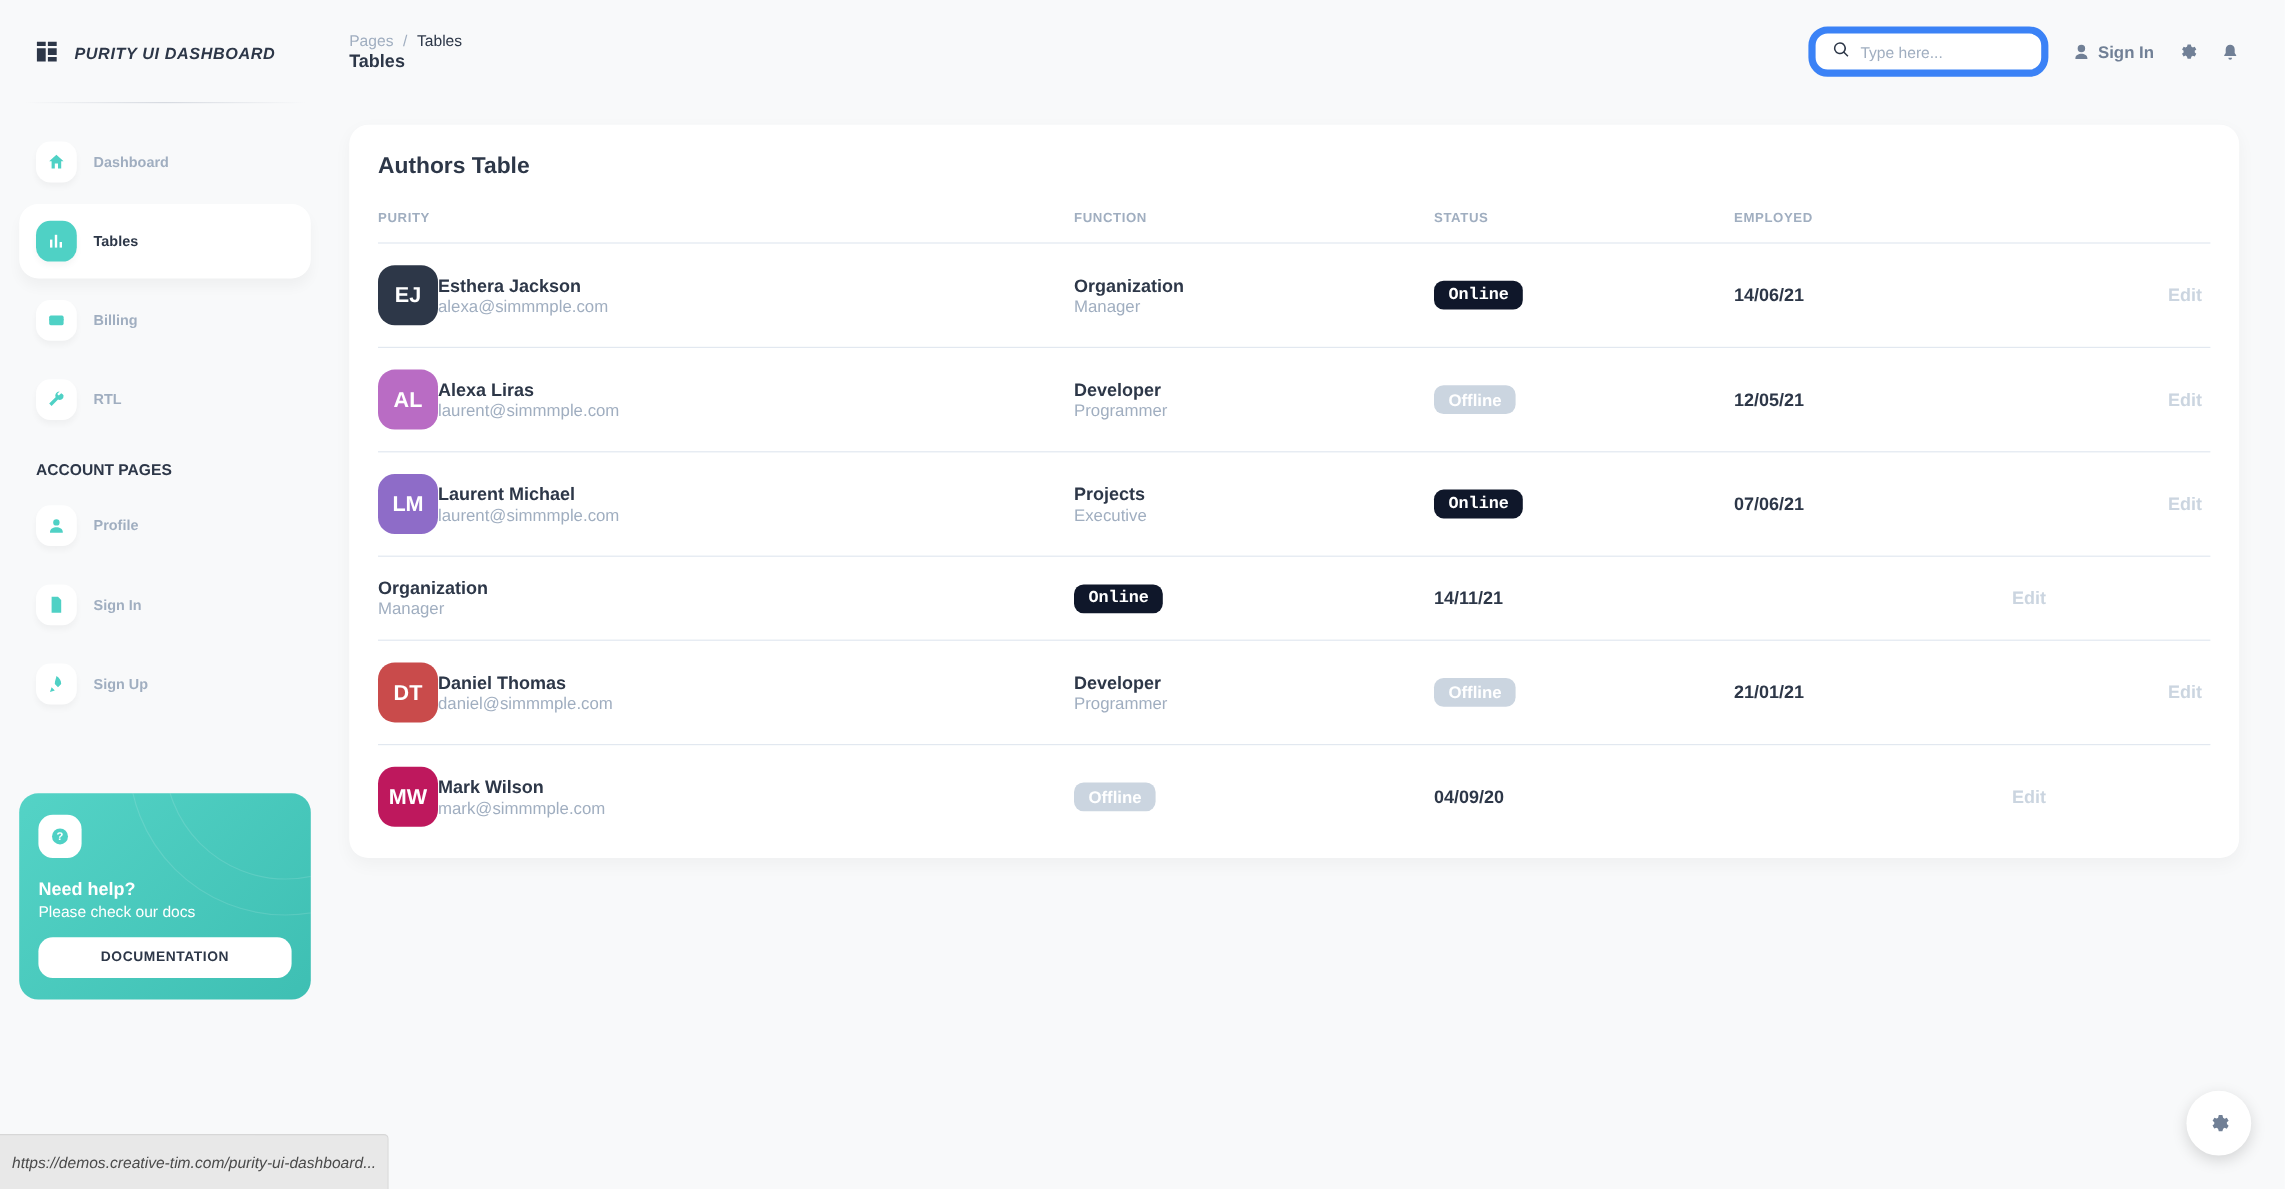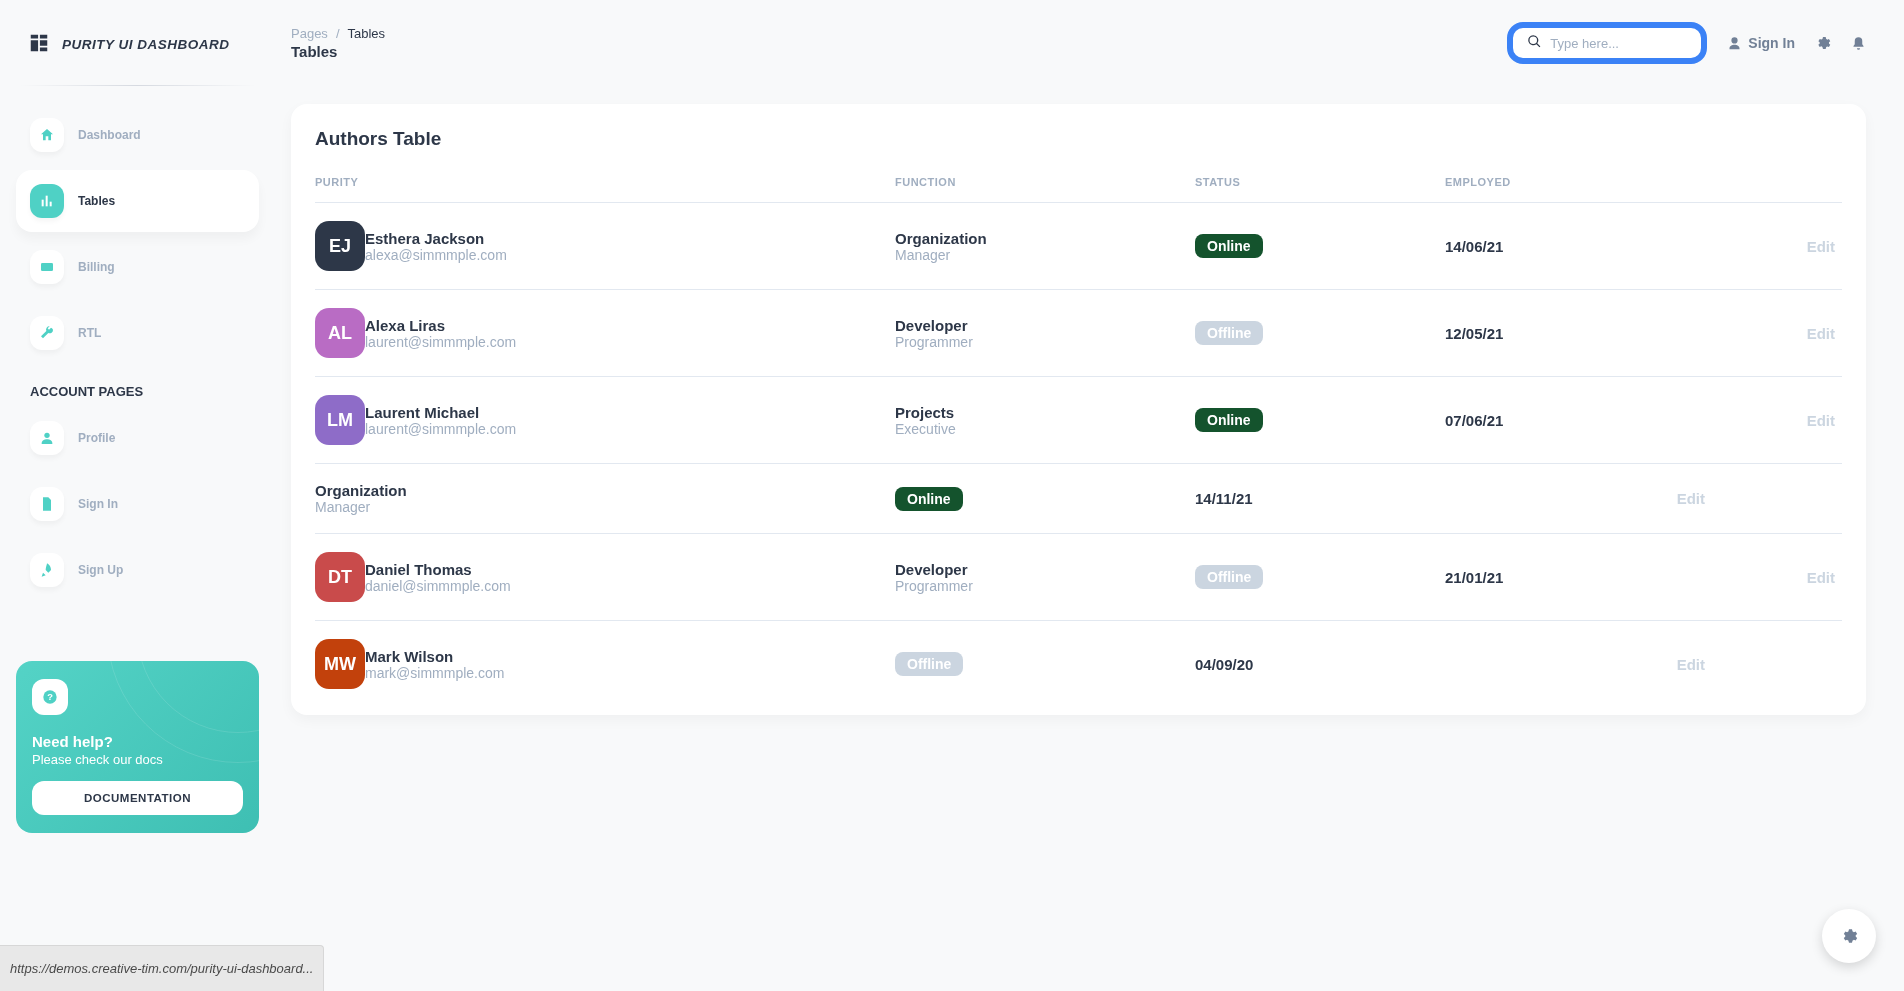--- a/index.html
+++ b/index.html
@@ -130,21 +130,21 @@
     display:flex; align-items:center; justify-content:center;
     color:#fff; font-weight:700; font-size:18px;
   }
   .name-blk .nm { font-size:15px; font-weight:700; color:#2D3748; }
   .name-blk .em, .func-blk .sub { font-size:14px; color:#A0AEC0; }
   .func-blk .fn { font-size:15px; font-weight:700; color:#2D3748; }
   .badge {
     display:inline-block; padding:4px 12px; border-radius:8px;
     font-size:14px; font-weight:700; color:#fff;
   }
-  .badge.Online { background:#14532d; }
+  .badge.Online { background:#0f172a;font-family:Liberation Mono, monospace; }
   .badge.Offline { background:#CBD5E0; }
   .date { font-size:15px; font-weight:700; color:#2D3748; }
   .edit { font-size:15px; font-weight:700; color:#CBD5E0; cursor:pointer; text-align:right;}
   
   .fab {
     position:absolute; right:28px; bottom:28px; width:54px; height:54px;
     background:#fff; border-radius:50%; box-shadow:0 4px 12px rgba(0,0,0,.15);
     display:flex; align-items:center; justify-content:center; cursor:pointer;
   }
   
@@ -362,21 +362,21 @@
     <div class="func-blk">
       <div class="fn">Developer</div>
       <div class="sub">Programmer</div>
     </div>
     <div><span class="badge Offline">Offline</span></div>
     <div class="date">21/01/21</div>
     <div class="edit">Edit</div>
   </div>
           <div class="trow">
     <div class="author-cell">
-      <div class="avatar" style="background:#c2410c">MW</div>
+      <div class="avatar" style="background:#be185d">MW</div>
       <div class="name-blk">
         <div class="nm">Mark Wilson</div>
         <div class="em">mark@simmmple.com</div>
       </div>
     </div>
     <div><span class="badge Offline">Offline</span></div>
     <div class="date">04/09/20</div>
     <div class="edit">Edit</div>
   </div>
         </div>

